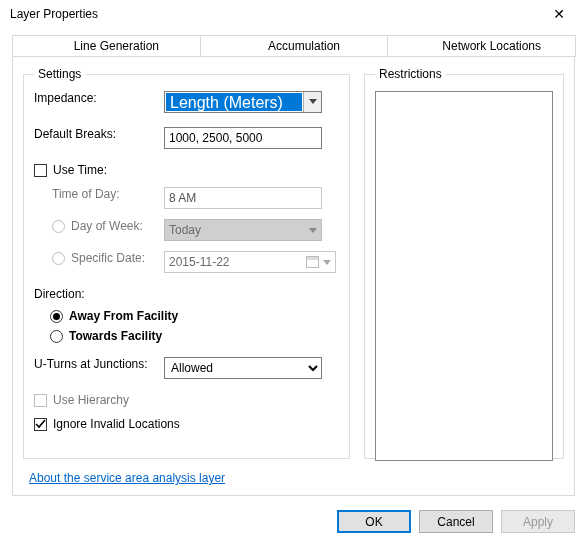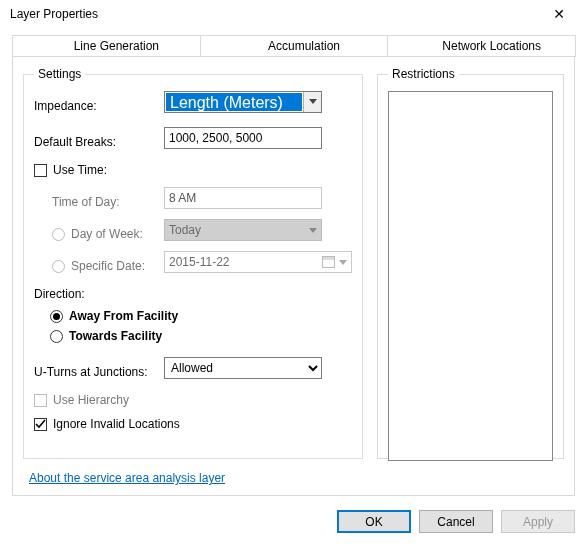--- a/index.html
+++ b/index.html
@@ -70,21 +70,21 @@
     padding: 10px 10px 10px 10px;
     position: relative;
   }
   fieldset.group > legend {
     padding: 0 4px;
     font-size: 12px;
     color: #000;
   }
   .row {
     display: flex;
-    align-items: flex-end;
+    align-items: flex-start;
     margin-bottom: 14px;
   }
   .row.tight { margin-bottom: 10px; }
   .lbl { width: 130px; }
   .lbl.indent { padding-left: 18px; color: #777; }
   .ctl { flex: 0 0 160px; }
   .selectbox, .textbox {
     width: 158px;
     height: 22px;
     border: 1px solid #7a7a7a;
@@ -130,21 +130,21 @@
     height: 22px;
     border: 1px solid #bdbdbd;
     background: #cfcfcf;
     color: #6b6b6b;
     padding: 2px 4px;
     display: flex;
     align-items: center;
     justify-content: space-between;
   }
   .datebox {
-    width: 188px;
+    width: 172px;
     height: 22px;
     border: 1px solid #c9c9c9;
     display: flex;
     align-items: center;
     padding: 0 4px;
     color: #6b6b6b;
     justify-content: space-between;
   }
   .datebox .cal {
     display: flex;

